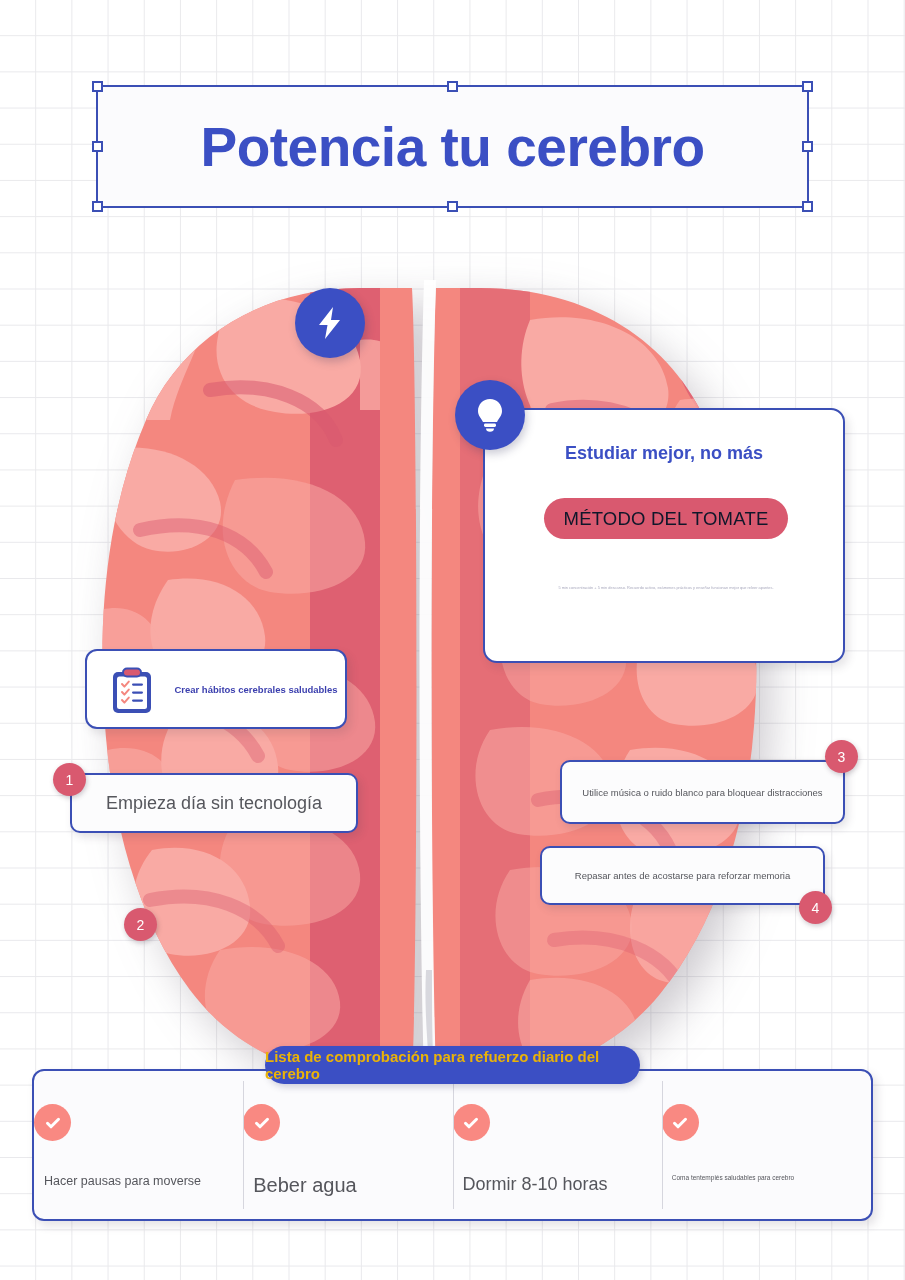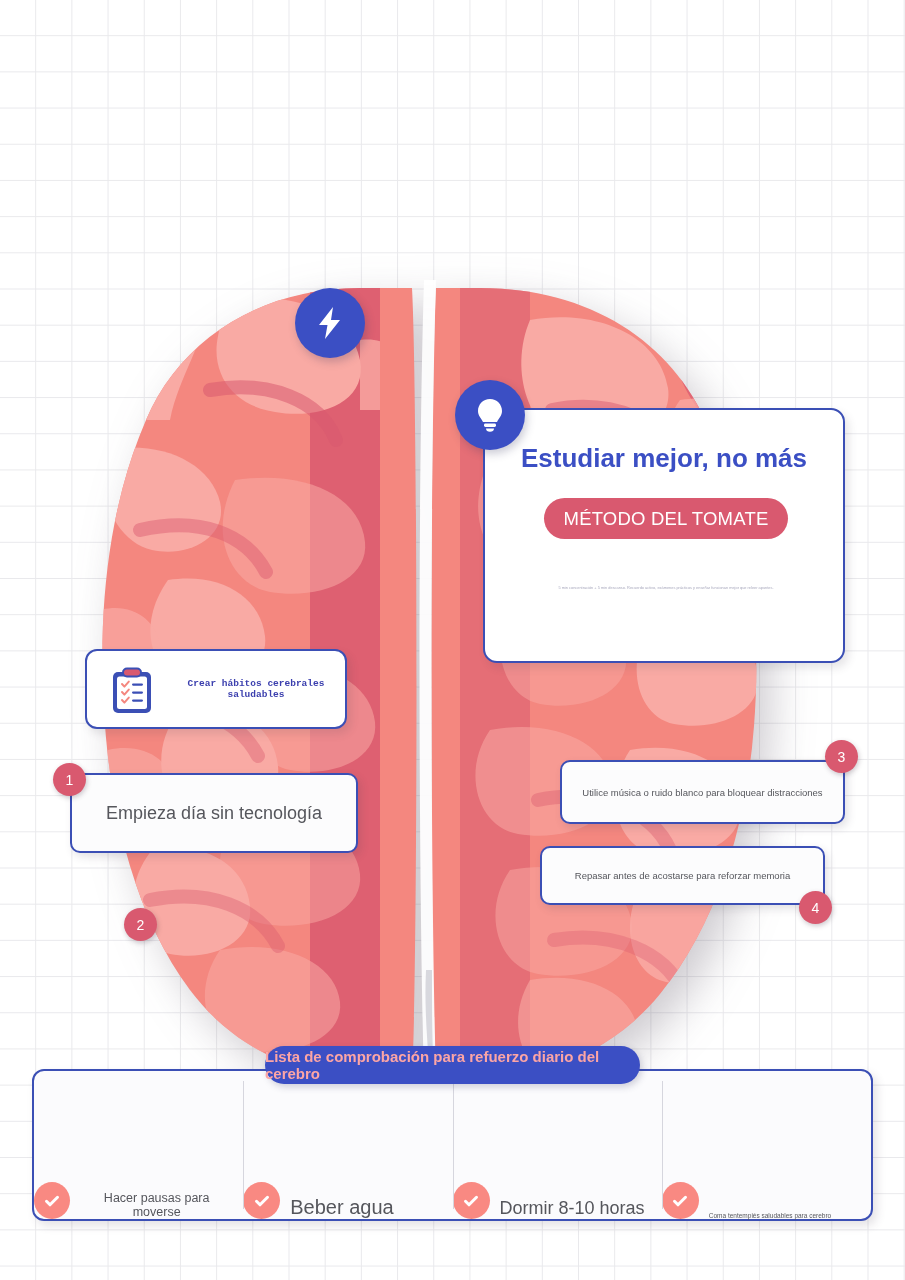--- a/index.html
+++ b/index.html
@@ -134,30 +134,30 @@
     left: 483px; top: 408px;
     width: 362px; height: 255px;
     border-radius: 14px;
   }
   #study-title {
     position: absolute;
     left: 0; top: 33px;
     width: 100%;
     text-align: center;
     color: #3b4fc4;
-    font-size: 26px;
+    font-size: 18px;
     font-weight: bold;
   }
   #pomodoro-pill {
     position: absolute;
     left: 59px; top: 88px;
     width: 244px; height: 41px;
     background: #d9596f;
     border-radius: 21px;
-    color: #ffffff;
+    color: #0f172a;
     font-size: 18.5px;
     display: flex;
     align-items: center;
     justify-content: center;
     letter-spacing: 0.2px;
   }
   #study-note {
     position: absolute;
     left: 18px; top: 176px;
     width: 326px;
@@ -184,38 +184,37 @@
     position: absolute;
     left: 80px; top: 0;
     width: 178px; height: 100%;
     display: flex;
     align-items: center;
     justify-content: center;
     color: #3b3fae;
     font-size: 9.5px;
     font-weight: bold;
     text-align: center;
-    font-family: Liberation Mono, monospace;
   }
 
   
   .tip-card {
     position: absolute;
     background: #fcfcfd;
     border: 2px solid #3b4fb5;
     border-radius: 10px;
     box-shadow: 3px 4px 8px rgba(70,60,80,0.15);
     display: flex;
     align-items: center;
     justify-content: center;
     color: #55565c;
     text-align: center;
     padding: 16px 16px;
   }
-  #tip-1 { left: 70px;  top: 773px; width: 288px; height: 80px; font-size: 18px; }
+  #tip-1 { left: 70px;  top: 773px; width: 288px; height: 60px; font-size: 18px; }
   #tip-2 { left: 136px; top: 858px; width: 318px; height: 68px; font-size: 18px; }
   #tip-3 { left: 560px; top: 760px; width: 285px; height: 64px; font-size: 9.5px; }
   #tip-4 { left: 540px; top: 846px; width: 285px; height: 59px; font-size: 9.5px; }
 
   .num-badge {
     position: absolute;
     width: 33px; height: 33px;
     border-radius: 50%;
     background: #d9596f;
     color: #ffffff;
@@ -231,21 +230,21 @@
   #badge-3 { left: 825px; top: 740px; }
   #badge-4 { left: 799px; top: 891px; }
 
   
   #checklist-header {
     position: absolute;
     left: 265px; top: 1046px;
     width: 375px; height: 38px;
     background: #3b4fc4;
     border-radius: 19px;
-    color: #fca5a5;
+    color: #eab308;
     font-size: 15px;
     font-weight: bold;
     display: flex;
     align-items: center;
     justify-content: center;
     z-index: 5;
     box-shadow: 2px 3px 7px rgba(50,50,90,0.22);
   }
   #checklist-panel {
     position: absolute;
@@ -254,21 +253,22 @@
     background: #fbfbfd;
     border: 2px solid #3b4fb5;
     border-radius: 12px;
     display: flex;
     box-shadow: 4px 5px 10px rgba(70,60,80,0.14);
   }
   .check-item {
     flex: 1;
     position: relative;
     display: flex;
-    align-items: flex-end;
+    flex-direction: column;
+    align-items: flex-start;
   }
   .check-item + .check-item::before {
     content: "";
     position: absolute;
     left: 0; top: 10px; bottom: 10px;
     width: 1px;
     background: #d6d6de;
   }
   .check-circle {
     margin-top: 33px;
@@ -380,20 +380,31 @@
       <path d="M492 130 C552 118 606 142 622 182" stroke="#d9596f" stroke-width="14" fill="none" opacity="0.5" stroke-linecap="round"></path>
       <path d="M470 300 C530 288 582 310 600 350" stroke="#d9596f" stroke-width="14" fill="none" opacity="0.4" stroke-linecap="round"></path>
       <path d="M478 520 C538 508 592 530 610 570" stroke="#d9596f" stroke-width="14" fill="none" opacity="0.4" stroke-linecap="round"></path>
       <path d="M494 660 C554 650 604 672 622 710" stroke="#d9596f" stroke-width="14" fill="none" opacity="0.35" stroke-linecap="round"></path>
     </g>
 
     <path d="M364 0 C358 200 358 560 364 800 L376 800 C370 560 370 200 376 0 Z" fill="#ffffff" opacity="0.92"></path>
     <path d="M366 690 C364 730 368 768 370 800 L374 800 C372 760 372 720 372 690 Z" fill="#d8d8de"></path>
   </svg>
 
+  <div id="title-box">
+    <div id="title-text">Potencia tu cerebro</div>
+    <div class="handle h-tl"></div>
+    <div class="handle h-tc"></div>
+    <div class="handle h-tr"></div>
+    <div class="handle h-ml"></div>
+    <div class="handle h-mr"></div>
+    <div class="handle h-bl"></div>
+    <div class="handle h-bc"></div>
+    <div class="handle h-br"></div>
+  </div>
 
 
   <div id="bolt-badge" class="icon-badge">
     <svg width="30" height="34" viewBox="0 0 30 34">
       <path d="M18 1 L4 19 L12.5 19 L10 33 L25 14 L16 14 Z" fill="#ffffff"></path>
     </svg>
   </div>
 
   <div id="study-card" class="card">
     <div id="study-title">Estudiar mejor, no más</div>

